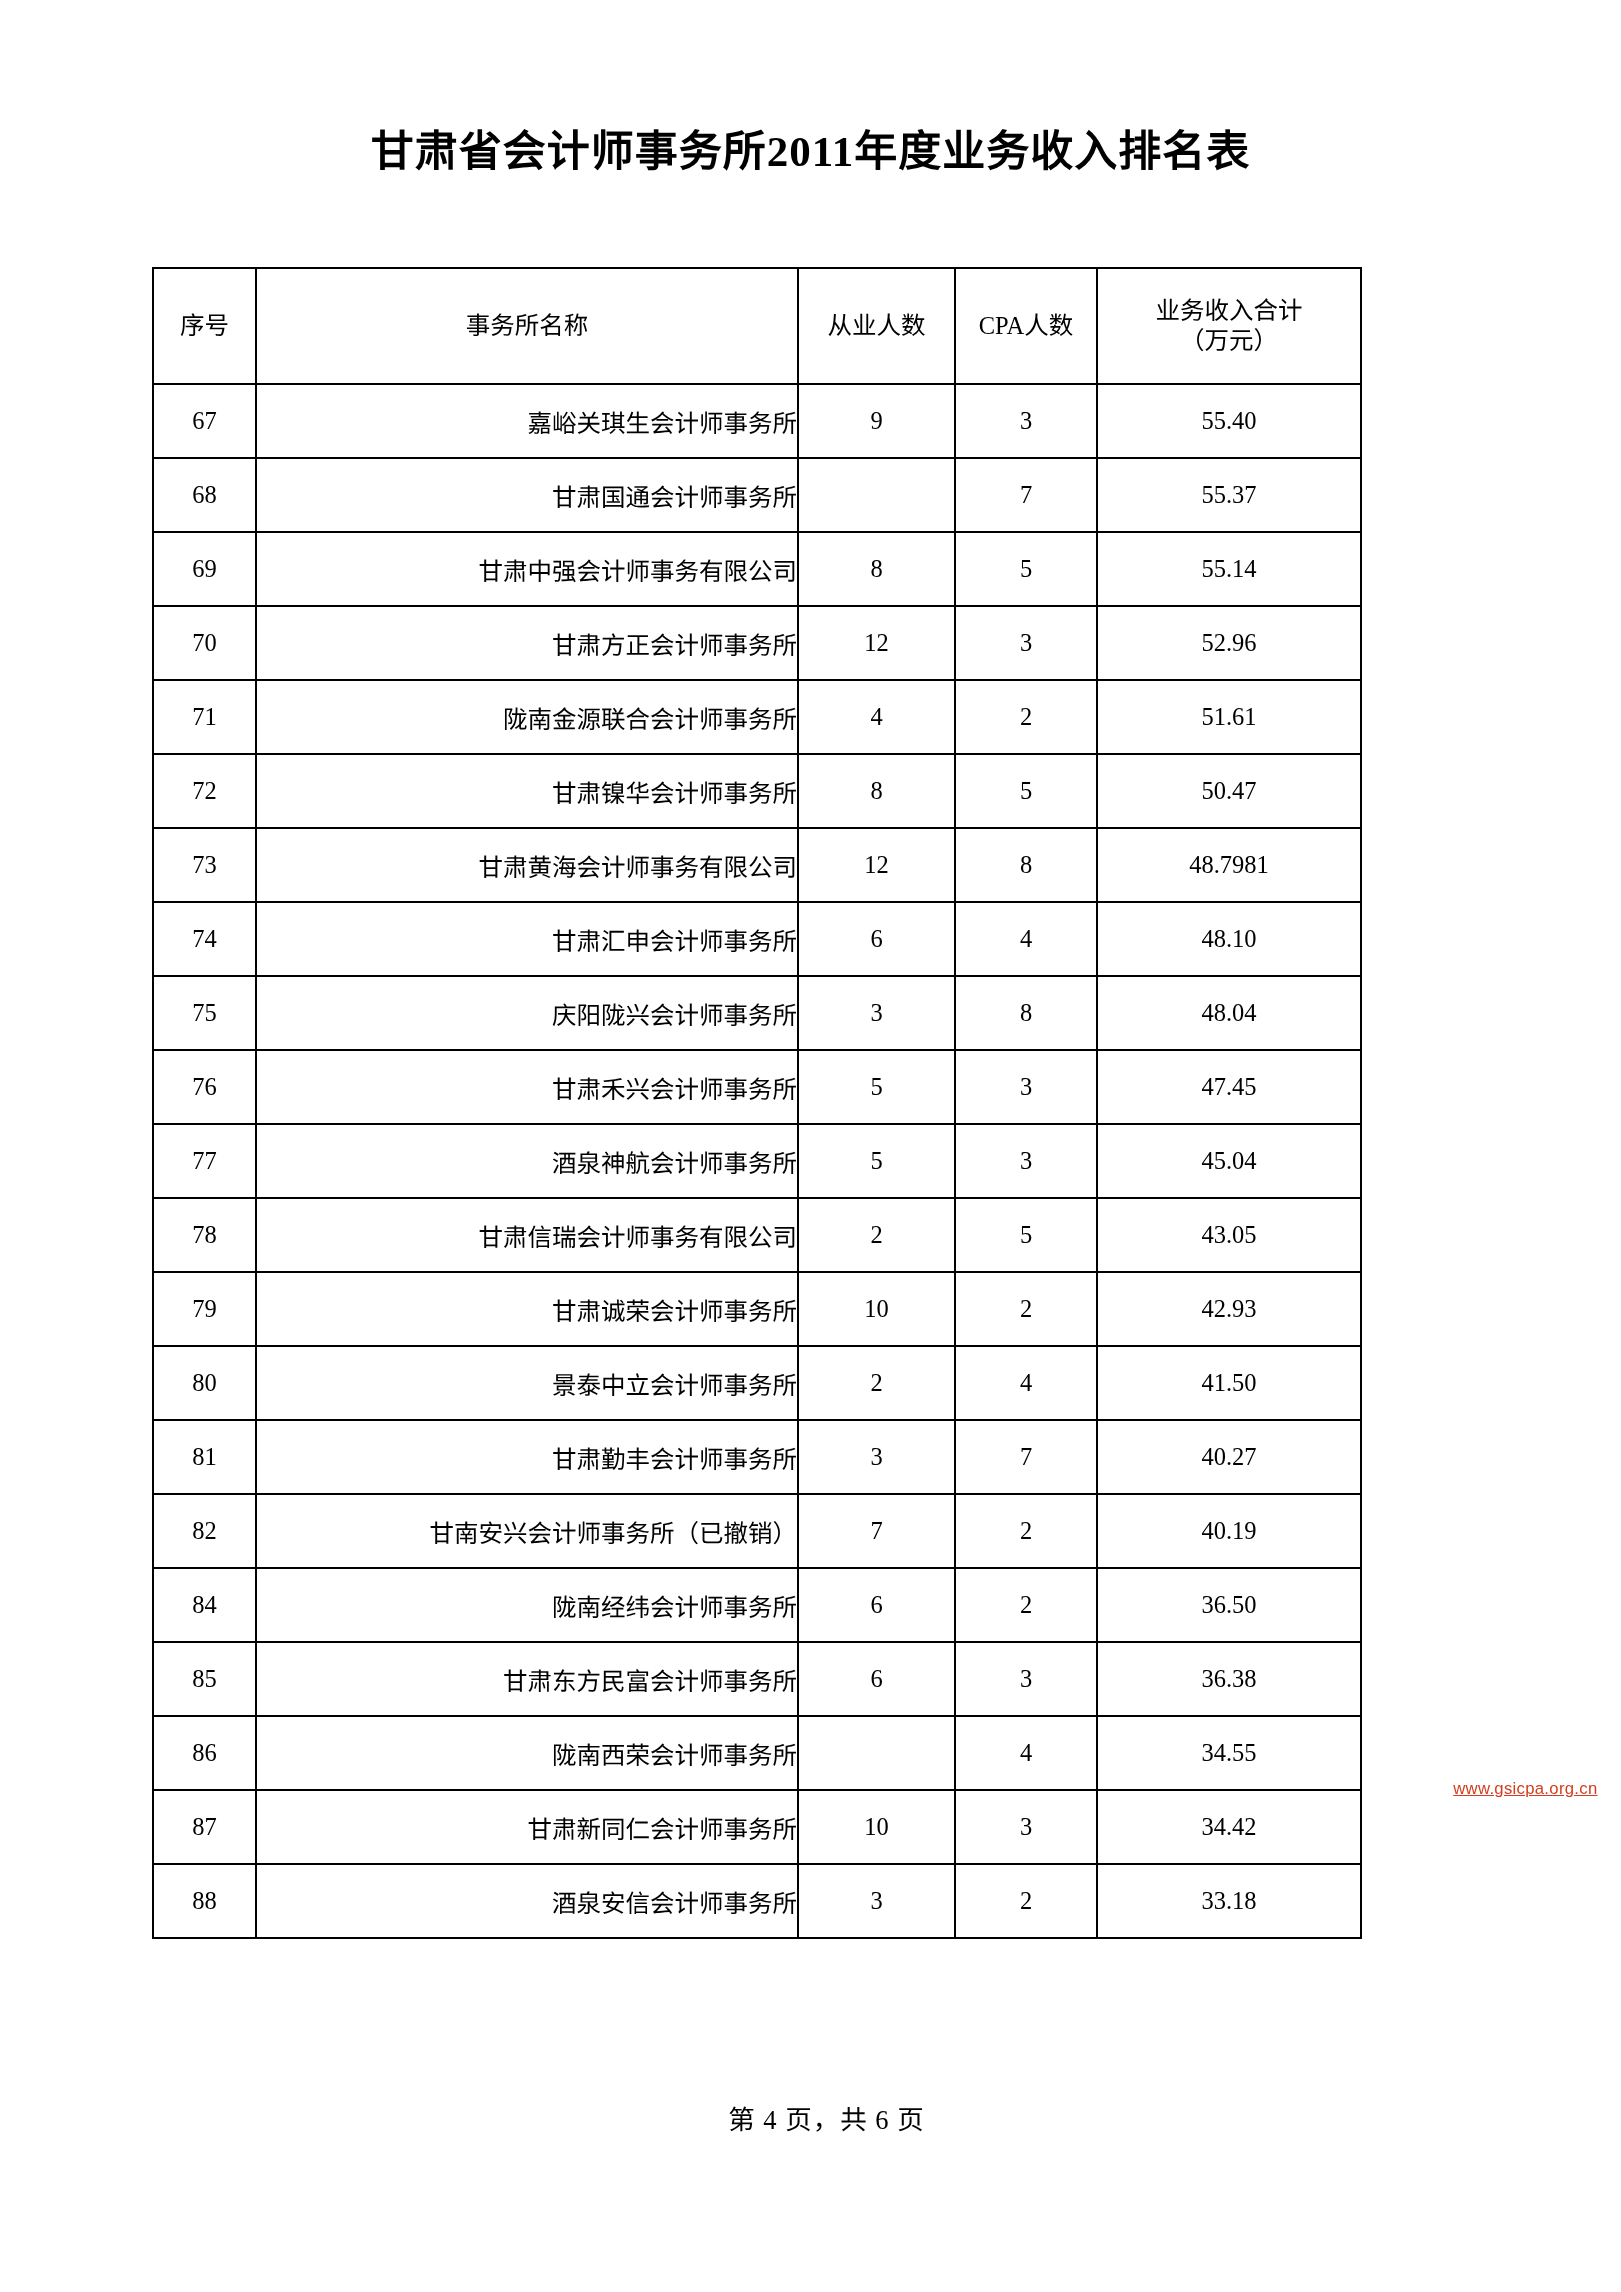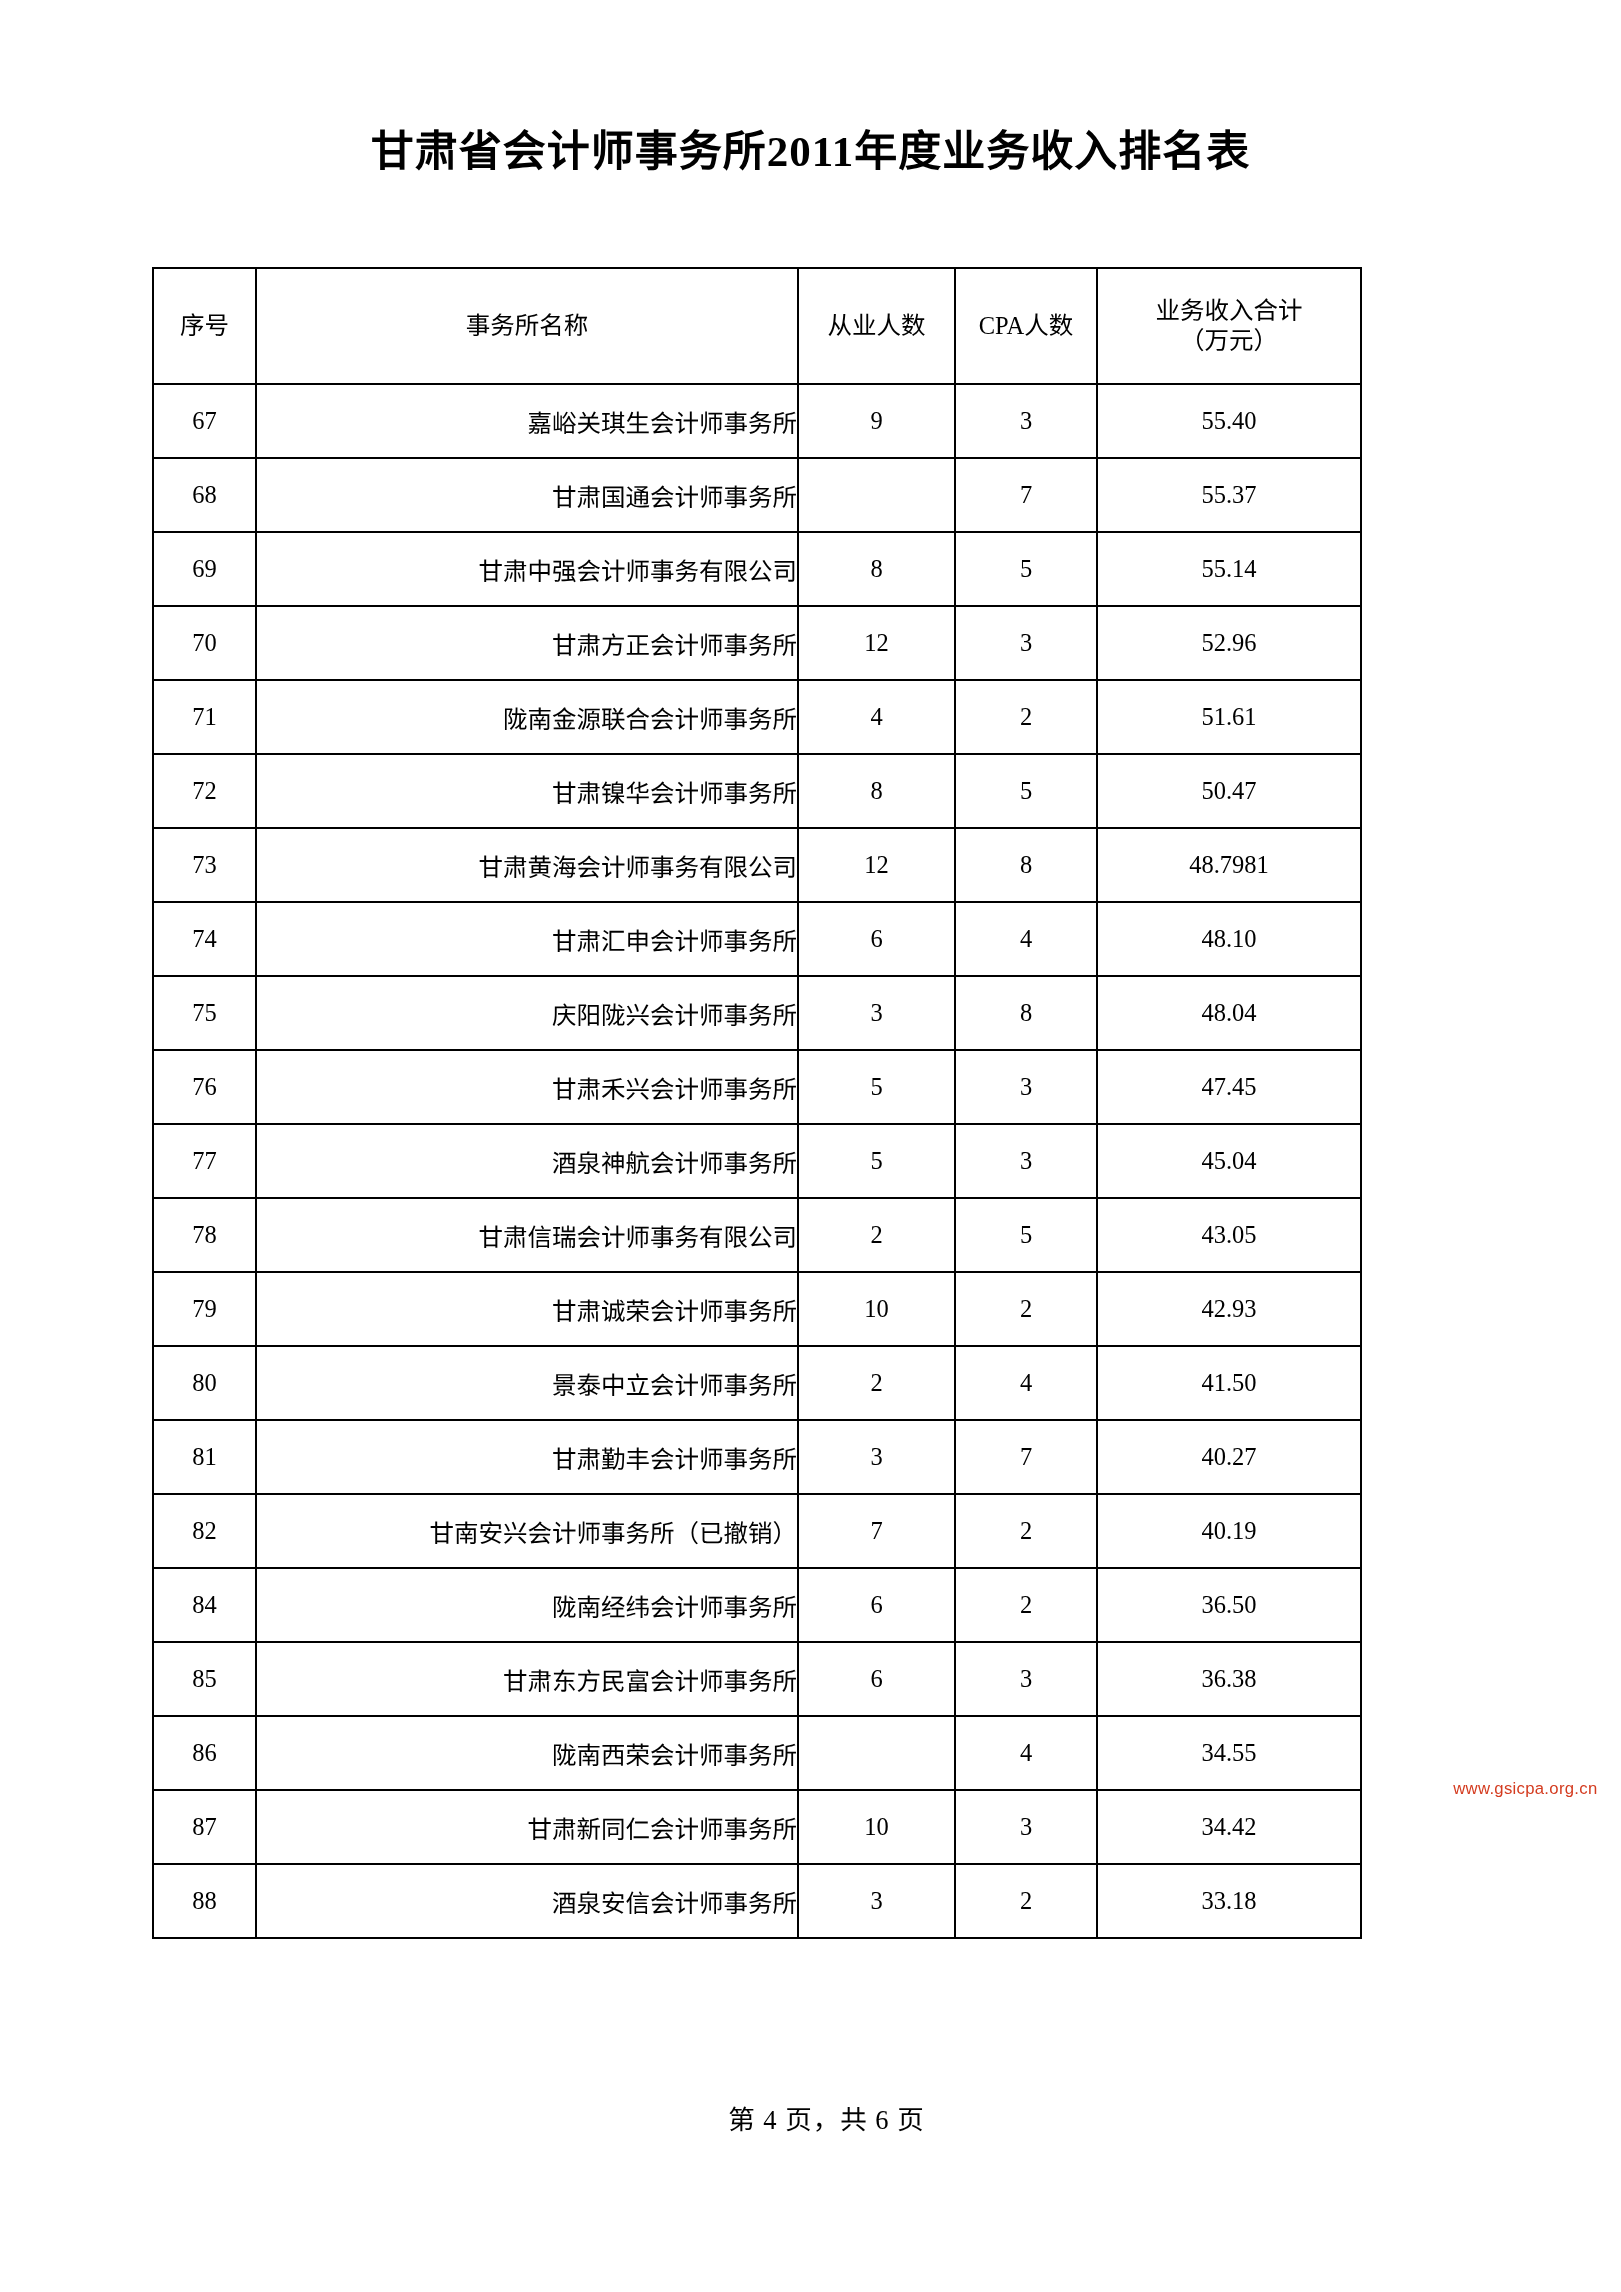--- a/index.html
+++ b/index.html
@@ -285,16 +285,16 @@
             <td class="cell-num">3</td>
             <td class="cell-num">2</td>
             <td class="cell-rev">33.18</td>
           </tr>
         </tbody>
     </table>
   </div>
 
   <div class="footer-page">第 4 页，共 6 页</div>
 
-  <div class="watermark-url" style="color: rgb(212, 59, 31);">www.gsicpa.org.cn</div>
+  <div class="watermark-url" style="color: rgb(212, 59, 31); text-decoration: underline;">www.gsicpa.org.cn</div>
 
 </div>
 
 
 </body></html>

